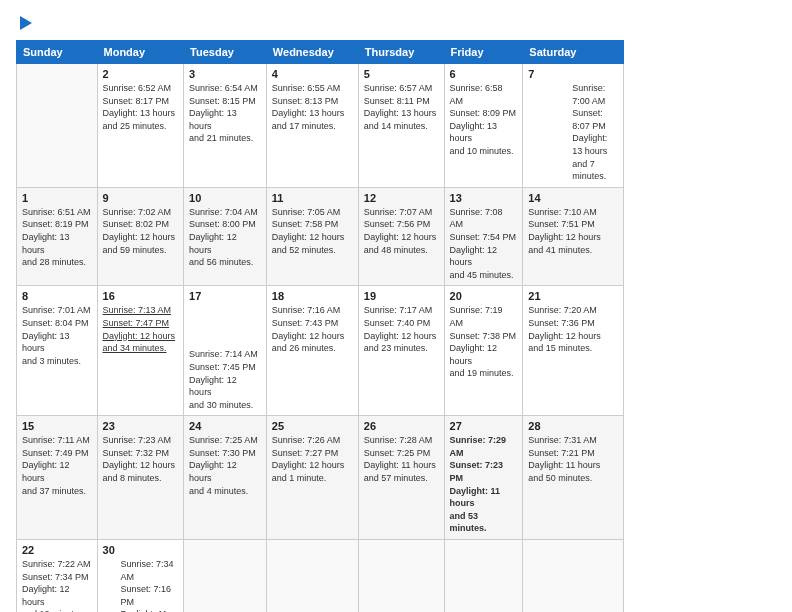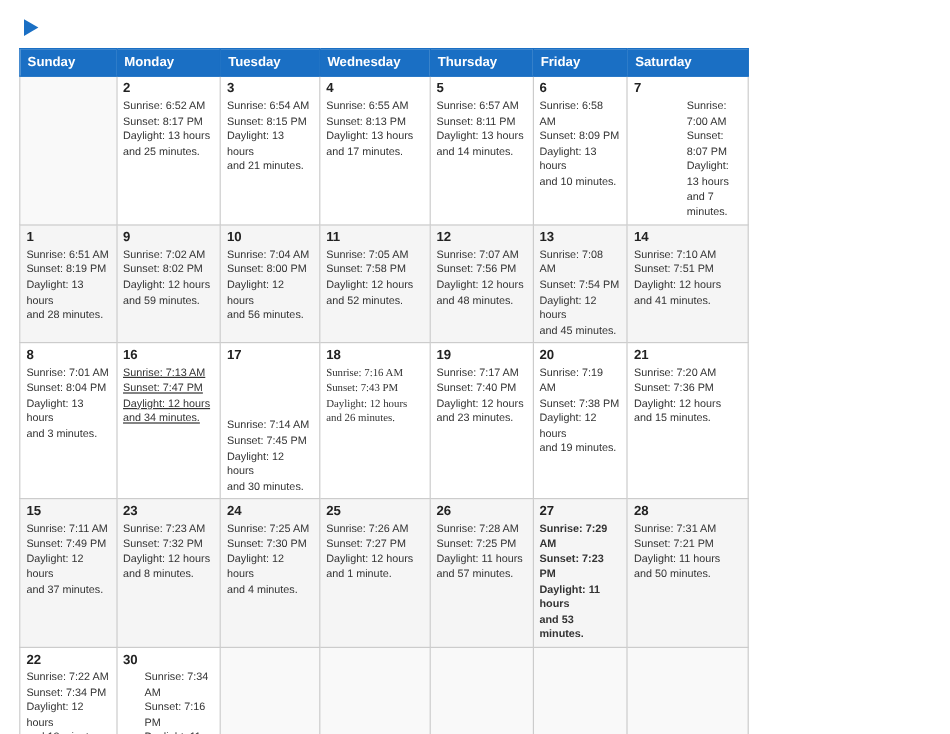--- a/index.html
+++ b/index.html
@@ -222,21 +222,21 @@
           </td>
           <td>
             <span class="day-num">17</span>
             <div class="day-info" style="white-space: pre-line; margin-top: 46px;">Sunrise: 7:14 AM
 Sunset: 7:45 PM
 Daylight: 12 hours
 and 30 minutes.</div>
           </td>
           <td>
             <span class="day-num">18</span>
-            <div class="day-info" style="white-space: pre-line; font-family: Liberation Serif, serif;">Sunrise: 7:16 AM
+            <div class="day-info" style="white-space: pre-line;">Sunrise: 7:16 AM
 Sunset: 7:43 PM
 Daylight: 12 hours
 and 26 minutes.</div>
           </td>
           <td>
             <span class="day-num">19</span>
             <div class="day-info" style="white-space: pre-line;">Sunrise: 7:17 AM
 Sunset: 7:40 PM
 Daylight: 12 hours
 and 23 minutes.</div>

